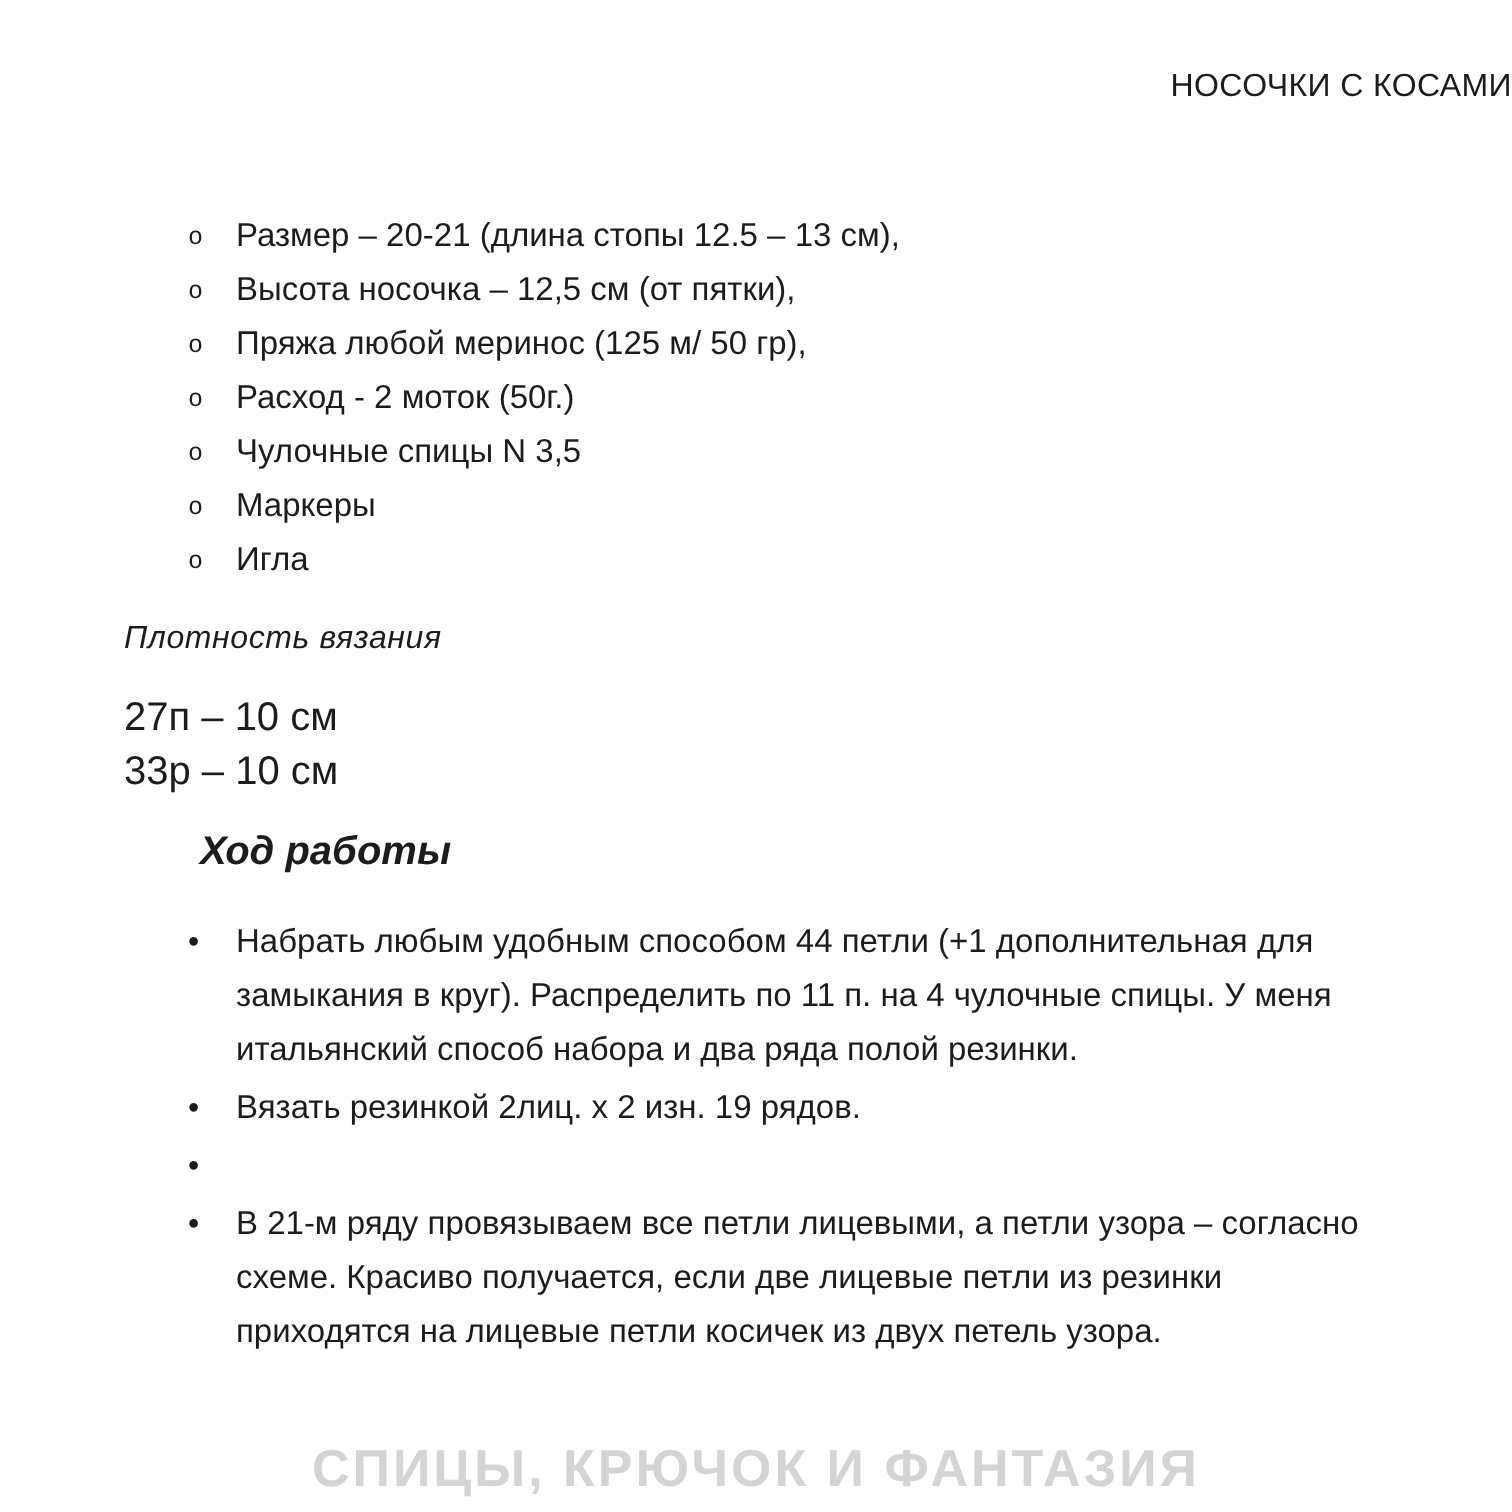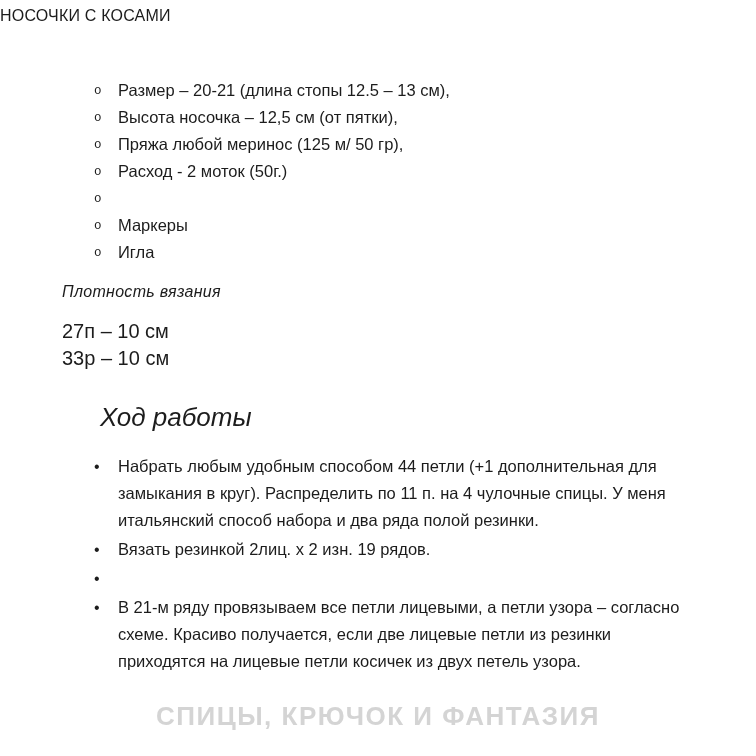--- a/index.html
+++ b/index.html
@@ -9,22 +9,22 @@
   }
   body {
     width: 756px;
     height: 756px;
     position: relative;
     overflow: hidden;
     font-family: "Liberation Sans", sans-serif;
     color: #1c1c1c;
   }
   .page-title {
-    text-align: left;
-    padding-top: 7px;
+    text-align: right;
+    padding-top: 35px;
     font-size: 16px;
     letter-spacing: 0.2px;
   }
   ul {
     list-style: none;
     margin: 0;
     padding: 0;
   }
   .specs-list {
     margin-top: 52px;
@@ -48,23 +48,23 @@
     font-weight: normal;
     font-style: italic;
     letter-spacing: 0.3px;
   }
   .gauge-lines {
     margin: 17px 0 0 62px;
     font-size: 20px;
     line-height: 27px;
   }
   .work-heading {
-    margin: 30px 0 0 100px;
-    font-size: 26px;
-    font-weight: normal;
+    margin: 15px 0 0 100px;
+    font-size: 20px;
+    font-weight: bold;
     font-style: italic;
   }
   .steps-list {
     margin-top: 20px;
   }
   .steps-list li {
     display: flex;
     margin-left: 94px;
     margin-bottom: 2px;
     line-height: 27px;
@@ -73,21 +73,21 @@
   .bullet-filled {
     width: 24px;
     flex: 0 0 24px;
     font-size: 16px;
   }
   .step-text {
     width: 580px;
   }
   .watermark {
     position: absolute;
-    top: 701px;
+    top: 719px;
     left: 0;
     width: 100%;
     text-align: center;
     font-size: 26px;
     font-weight: bold;
     letter-spacing: 1.5px;
     color: rgba(198, 198, 198, 0.75);
     text-shadow: 0 0 2px rgba(255,255,255,0.9);
     pointer-events: none;
   }
@@ -109,20 +109,21 @@
   <li>
     <span class="bullet-hollow">o</span>
     <span>Пряжа любой меринос (125 м/ 50 гр),</span>
   </li>
   <li>
     <span class="bullet-hollow">o</span>
     <span>Расход - 2 моток (50г.)</span>
   </li>
   <li>
     <span class="bullet-hollow">o</span>
+    <span>Чулочные спицы N 3,5</span>
   </li>
   <li>
     <span class="bullet-hollow">o</span>
     <span>Маркеры</span>
   </li>
   <li>
     <span class="bullet-hollow">o</span>
     <span>Игла</span>
   </li>
 </ul>

